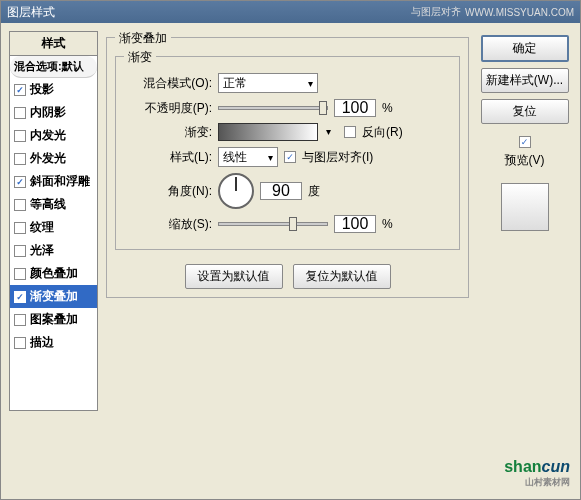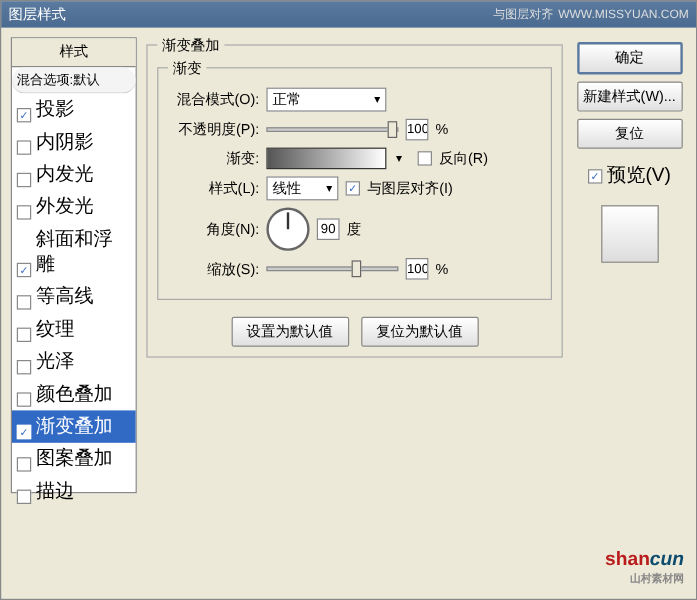--- a/index.html
+++ b/index.html
@@ -1,54 +1,54 @@
 <!DOCTYPE html>
 <html><head>
 <meta charset="utf-8">
 <style>
 * { box-sizing: border-box; margin: 0; padding: 0; }
 body { font-family: "Microsoft YaHei", SimSun, sans-serif; font-size: 12px; background: #e8e8e8; }
 .window { width: 581px; height: 500px; background: #ece9d8; border: 1px solid #888; position: relative; }
 .titlebar { height: 22px; background: linear-gradient(#5a7aa0, #4a6a90); color: #fff; display: flex; align-items: center; padding: 0 6px; justify-content: space-between; }
 .titlebar-right { font-size: 10px; color: #ddd; display: flex; align-items: center; gap: 4px; }
 .content { display: flex; padding: 8px; gap: 8px; }
-.left-panel { width: 105px; }
+.left-panel { width: 89px; font-weight: bold; }
 .style-box { border: 1px solid #888; background: #fff; height: 380px; }
 .style-header { background: #ece9d8; border-bottom: 1px solid #888; padding: 3px 6px; text-align: center; }
 .style-subheader { background: #f4f4f4; border-bottom: 1px solid #ccc; padding: 3px 4px; font-size: 11px; border-radius: 11px; }
-.style-item { padding: 3px 4px; display: flex; align-items: flex-end; gap: 4px; font-size: 16px; cursor: pointer; }
+.style-item { padding: 3px 4px; display: flex; align-items: center; gap: 4px; font-size: 12px; cursor: pointer; }
 .style-item.selected { background: #316ac5; color: #fff; }
 .style-item.indent { }
 .cb { width: 12px; height: 12px; border: 1px solid #888; background: #fff; display: inline-flex; align-items: center; justify-content: center; font-size: 9px; color: #316ac5; }
 .cb.checked::after { content: "✓"; }
 .style-item.selected .cb { border-color: #fff; }
 .center-panel { flex: 1; }
 .group { border: 1px solid #aaa; padding: 8px; position: relative; margin-top: 6px; }
 .group-title { position: absolute; top: -8px; left: 8px; background: #ece9d8; padding: 0 4px; font-size: 12px; }
-.inner-group { border: 1px solid #aaa; padding: 10px 4px; position: relative; margin-top: 10px; }
+.inner-group { border: 1px solid #aaa; padding: 10px 16px; position: relative; margin-top: 10px; }
 .row { display: flex; align-items: center; margin: 6px 0; gap: 6px; }
 .label { width: 80px; text-align: right; font-size: 12px; }
 .select { border: 1px solid #888; background: #fff; height: 20px; padding: 0 18px 0 4px; position: relative; display: inline-flex; align-items: center; font-size: 12px; min-width: 90px; }
 .select::after { content: "▾"; position: absolute; right: 4px; font-size: 10px; }
-.num-input { width: 19px; height: 18px; border: 1px solid #888; background: #fff; text-align: center; font-size: 11px; }
+.num-input { width: 42px; height: 18px; border: 1px solid #888; background: #fff; text-align: center; font-size: 16px; }
 .slider { width: 110px; height: 4px; background: #ccc; border: 1px solid #888; position: relative; }
 .slider-thumb { width: 8px; height: 14px; background: #ece9d8; border: 1px solid #666; position: absolute; top: -6px; }
 .gradient-bar { width: 100px; height: 18px; border: 1px solid #333; background: linear-gradient(to right, #555, #fff); position: relative; }
 .gradient-bar::after { content: "▾"; position: absolute; right: -14px; top: 2px; font-size: 10px; }
 .angle-dial { width: 36px; height: 36px; border: 2px solid #666; border-radius: 50%; background: #fff; position: relative; }
 .angle-dial::after { content: ""; position: absolute; width: 2px; height: 14px; background: #333; top: 2px; left: 50%; margin-left: -1px; }
 .btn2 { border: 1px solid #888; background: linear-gradient(#fff, #e0e0e0); padding: 3px 12px; font-size: 12px; cursor: pointer; border-radius: 2px; }
 .btn-row { display: flex; gap: 10px; justify-content: center; margin-top: 14px; }
 .right-panel { width: 95px; display: flex; flex-direction: column; gap: 6px; align-items: center; padding-top: 4px; }
 .rbtn { width: 88px; padding: 3px 0; border: 1px solid #888; background: linear-gradient(#fff, #e0e0e0); font-size: 12px; text-align: center; cursor: pointer; border-radius: 2px; }
 .rbtn.primary { border: 2px solid #5a7aa0; }
 .preview-box { width: 48px; height: 48px; border: 1px solid #888; background: linear-gradient(#fff, #ddd); margin-top: 8px; }
-.preview-check { display: flex; align-items: center; gap: 4px; margin-top: 6px; font-size: 16px; }
+.preview-check { display: flex; align-items: center; gap: 4px; margin-top: 6px; font-size: 12px; flex-direction: column; }
 .watermark { position: absolute; right: 10px; bottom: 10px; font-size: 16px; font-weight: bold; }
-.watermark .g { color: #b91c1c; }
+.watermark .g { color: #15803d; }
 .watermark .o { color: #0c4a6e; font-style: italic; }
 .watermark small { font-size: 9px; color: #888; display: block; text-align: right; }
 </style>
 </head>
 <body>
 
 <div class="window">
   <div class="titlebar">
     <span>图层样式</span>
     <span class="titlebar-right">

